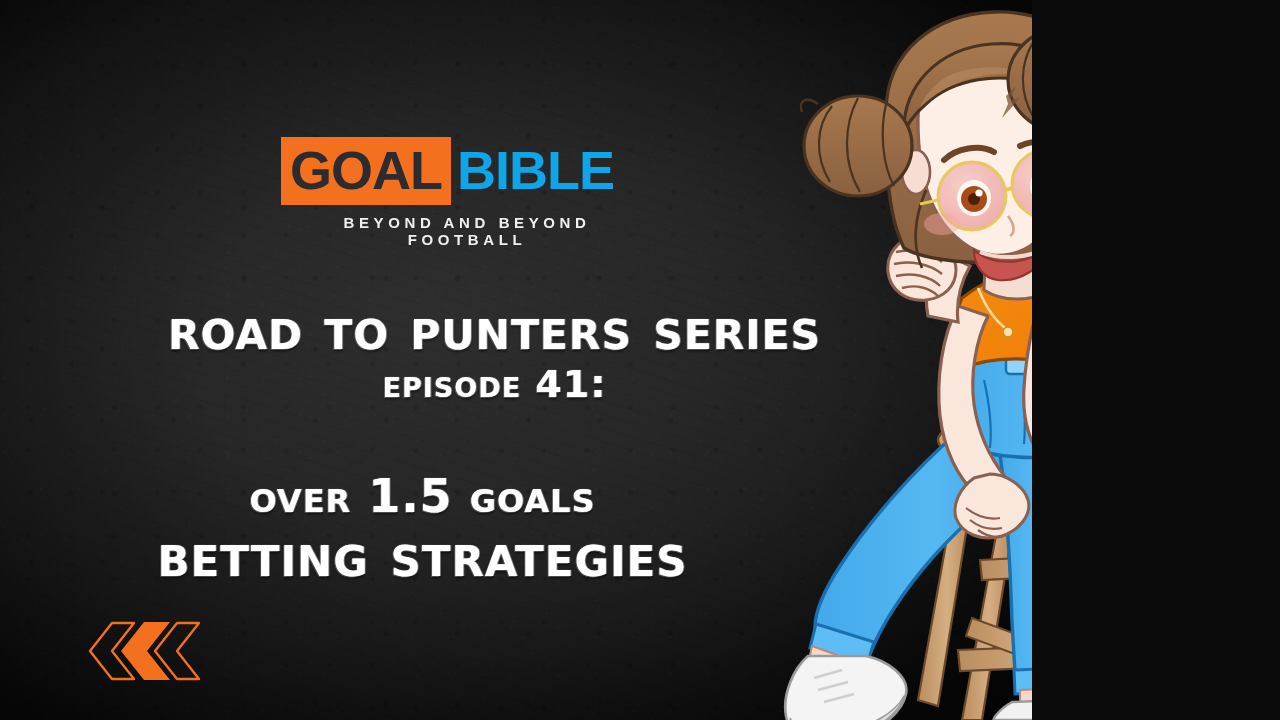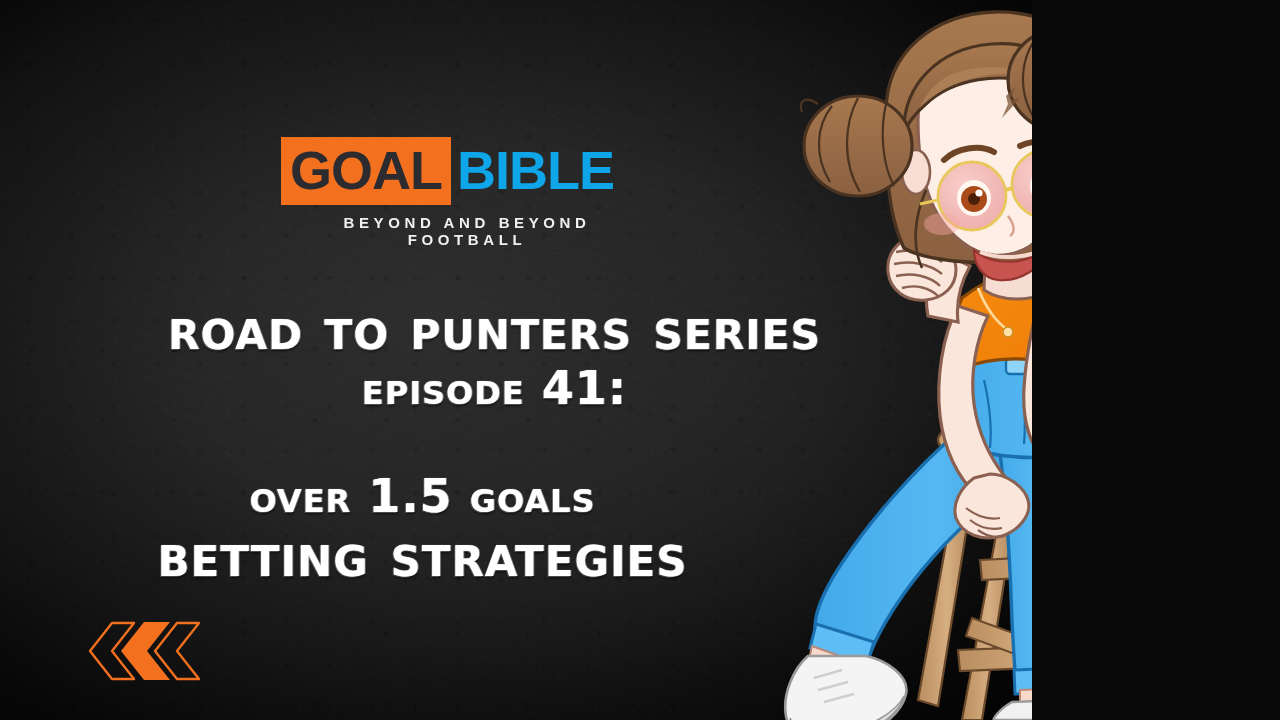--- a/index.html
+++ b/index.html
@@ -99,21 +99,21 @@
       0 2px 3px rgba(0,0,0,.65);
     filter: contrast(1.08);
   }
 
   .title-block {
     position:absolute; left:0; top:300px; width:925px;
     line-height:1.02;
     margin-left:32px;
   }
   .title-l1 { font-size:58px; }
-  .title-l2 { font-size:46px; margin-top:6px; }
+  .title-l2 { font-size:38px; margin-top:6px; }
 
   .subtitle-block {
     position:absolute; left:0; top:472px; width:845px;
     line-height:1.05;
   }
   .sub-l1 { font-size:46px;text-align:center; }
   .sub-l2 { font-size:60px; margin-top:4px; }
 
   
   .chev-left  { position:absolute; left:78px;  top:620px; width:130px; height:62px; }

